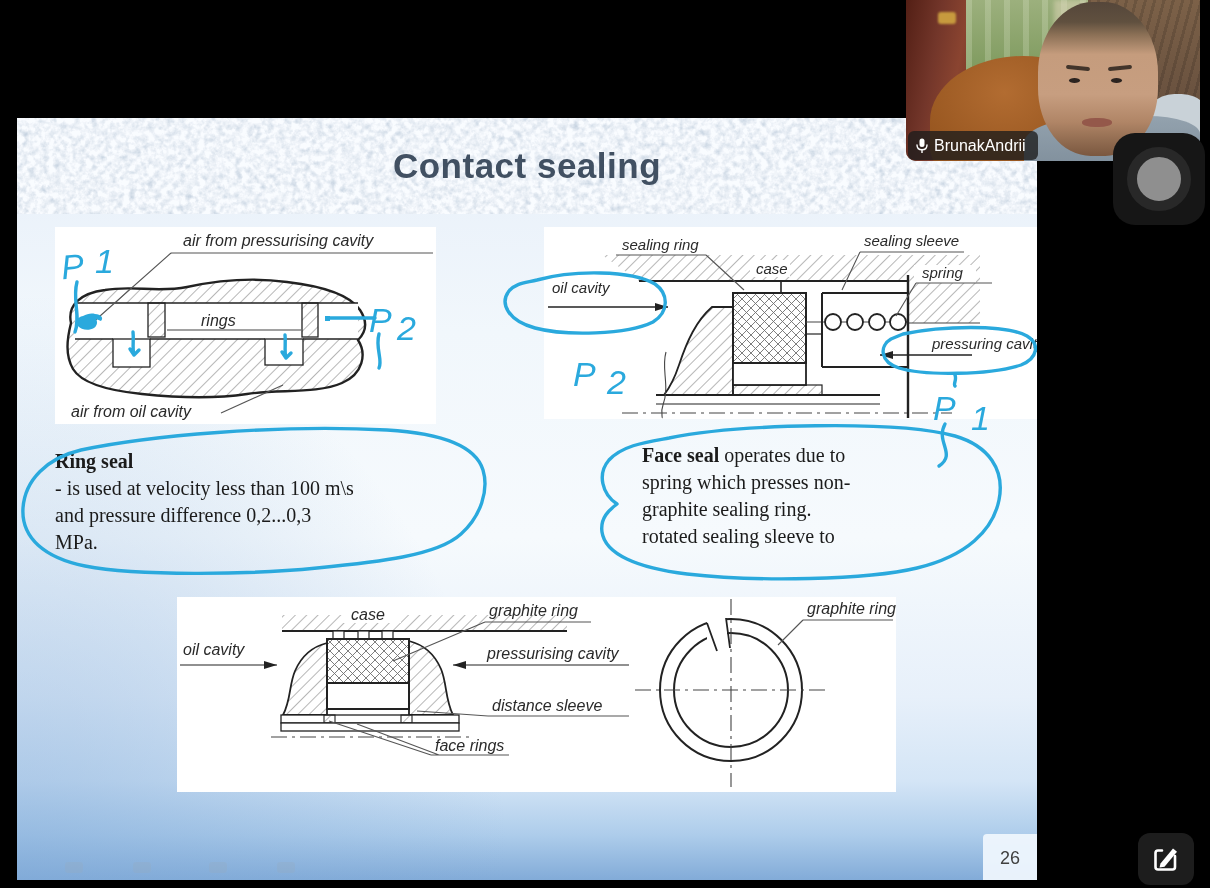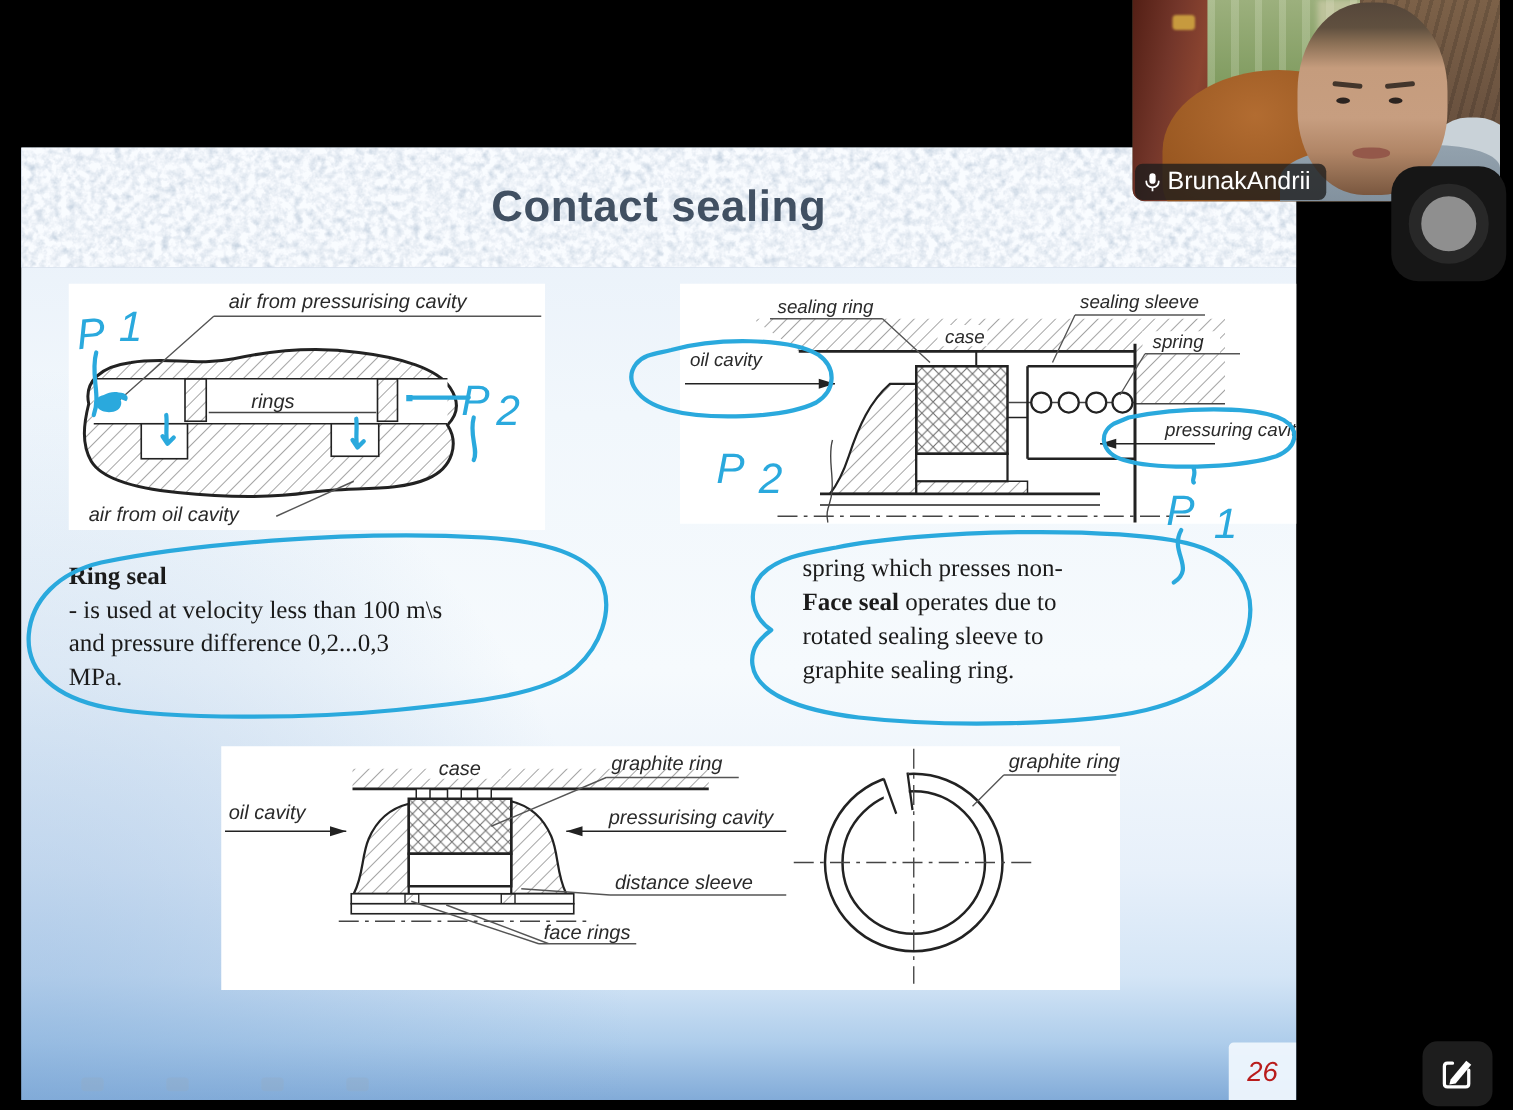--- a/index.html
+++ b/index.html
@@ -31,21 +31,21 @@
   .note-face{left:625px;top:324px;width:310px;}
   .note-radial{left:262px;top:690px;width:520px;line-height:28px;}
   .end-dot{display:inline-block;width:9px;height:9px;border-radius:50%;background:#9a9a9a;margin-left:8px;}
 
   .overlay{position:absolute;left:0;top:0;pointer-events:none;}
   .cy{stroke:#2aa9dd;stroke-width:3.4;fill:none;stroke-linecap:round;stroke-linejoin:round;}
   .cytxt{font:italic 34px "Liberation Sans",sans-serif;fill:#2aa9dd;}
 
   .page-box{position:absolute;right:0;top:716px;width:54px;height:46px;
         background:rgba(238,246,253,.95);border-radius:4px 0 0 0;
-        font-size:22px;color:#b91c1c;text-align:center;line-height:48px;font-style:italic;}
+        font-size:18px;color:#404040;text-align:center;line-height:48px;}
 
   .ghosts{position:absolute;left:48px;top:744px;height:14px;}
   .ghost{position:absolute;top:0;width:18px;height:11px;background:#94accO;}
   .ghost{background:#94acc4;opacity:.35;filter:blur(.6px);border-radius:3px;}
 
   
   .webcam{position:absolute;left:906px;top:0;width:294px;height:161px;
           border-radius:0 0 10px 10px;overflow:hidden;background:#5a4632;}
   .wc{position:absolute;}
   .wc-curtain{left:0;top:0;width:78px;height:100%;
@@ -64,21 +64,21 @@
   .wc-torso{left:118px;top:116px;width:176px;height:60px;border-radius:45% 30% 0 0;
       background:linear-gradient(180deg,#93a2ae,#7d8c99);}
   .wc-head{left:132px;top:2px;width:120px;height:154px;border-radius:46% 46% 44% 44%;
       background:linear-gradient(180deg,#55463a 0%,#60503f 13%,#8a6f55 21%,#c59c7d 34%,
                  #c79e80 60%,#b08566 78%,#8f6a4f 91%,#7a573f 100%);}
   .wc-brow{width:24px;height:4px;background:#42352b;border-radius:2px;}
   .wc-eye{width:11px;height:5px;background:#2c2420;border-radius:50%;}
   .wc-mouth{left:176px;top:118px;width:30px;height:9px;background:#94584a;border-radius:45%;}
   .name-tag{position:absolute;left:2px;bottom:1px;height:29px;display:flex;align-items:center;
       gap:6px;padding:0 12px 0 8px;background:rgba(28,28,28,.78);border-radius:6px;
-      color:#fff;font-size:20px;}
+      color:#fff;font-size:16px;}
 
   
   .float-circle{position:absolute;left:1113px;top:133px;width:92px;height:92px;
       background:#161616;border-radius:22px;display:flex;align-items:center;justify-content:center;}
   .float-circle .knob{width:64px;height:64px;border-radius:50%;background:#8f8f8f;
       border:10px solid #282828;box-sizing:border-box;}
   .annotate-btn{position:absolute;left:1138px;top:833px;width:56px;height:52px;background:#1d1d1d;
       border-radius:12px;display:flex;align-items:center;justify-content:center;}
 </style>
 </head>
@@ -227,24 +227,24 @@
     </div>
 
     <div class="note note-ring">
       <div><b>Ring seal</b></div>
       <div>- is used at velocity less than 100 m\s</div>
       <div>and pressure difference 0,2...0,3</div>
       <div>MPa.</div>
     </div>
 
     <div class="note note-face">
+      <div><b>Face seal</b><span> operates due to</span></div>
       <div>spring which presses non-</div>
-      <div><b>Face seal</b><span> operates due to</span></div>
+      <div>graphite sealing ring.</div>
       <div>rotated sealing sleeve to</div>
-      <div>graphite sealing ring.</div>
     </div>
 
 
     <svg class="overlay" width="1020" height="762" viewBox="0 0 1020 762">
       <path class="cy" d="M 64,332 C 130,318 260,306 370,312 C 420,315 458,326 466,352
             C 472,372 464,398 444,416 C 420,438 360,444 300,450 C 230,457 120,458 68,448 C 28,440 4,420 6,390 C 8,362 30,340 64,332 Z"></path>
       <path class="cy" d="M 652,320 C 720,306 880,302 938,318 C 972,328 988,352 982,382
             C 976,412 950,438 900,450 C 850,462 740,464 670,456 C 620,450 588,436 585,414 C 583,400 592,392 600,386
             C 585,376 580,356 592,342 C 606,327 630,324 652,320 Z"></path>
       <path class="cy" d="M 520,162 C 556,152 614,152 638,166 C 652,176 652,194 636,204

